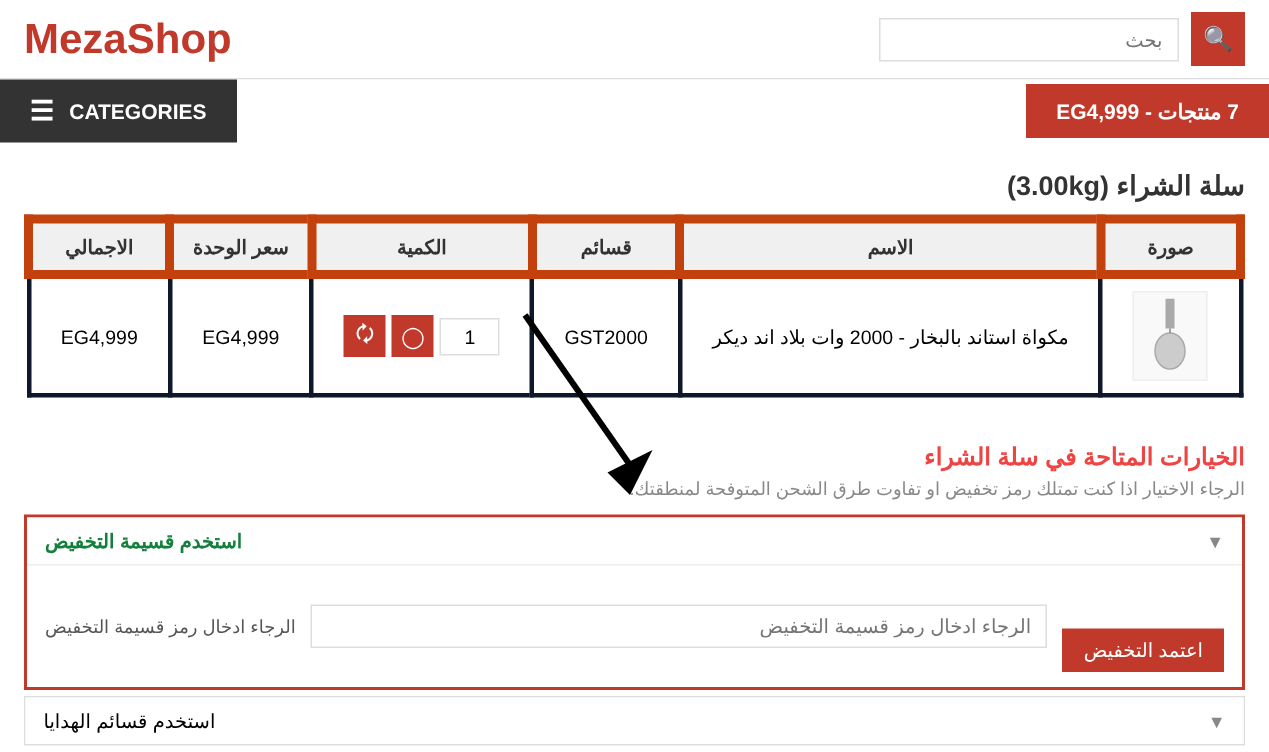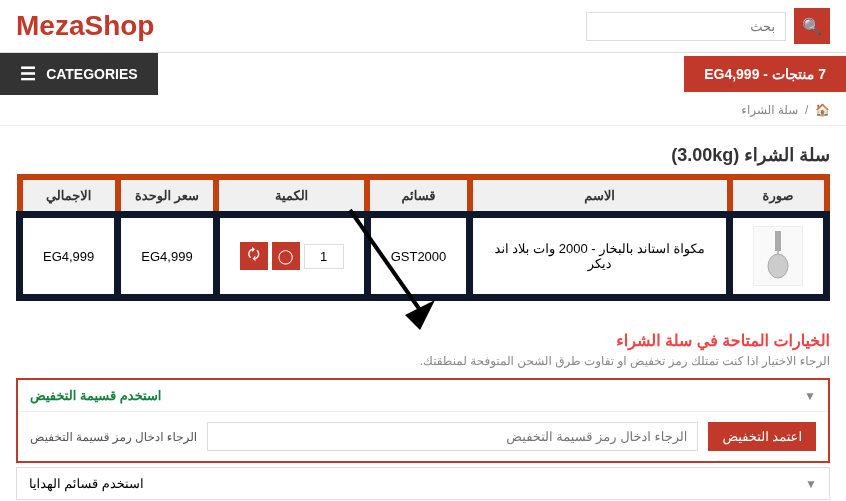--- a/index.html
+++ b/index.html
@@ -112,21 +112,21 @@
     }
     .cart-table th {
       background: #f0f0f0;
       border: 6px solid #c2410c;
       padding: 8px 10px;
       text-align: center;
       font-size: 13px;
       color: #333;
     }
     .cart-table td {
-      border: 7px solid #0f172a;
+      border: 3px solid #0f172a;
       padding: 8px 20px;
       text-align: center;
       vertical-align: middle;
     }
     .product-image-placeholder {
       width: 50px;
       height: 60px;
       background: #f9f9f9;
       border: 1px solid #eee;
       display: inline-flex;
@@ -224,20 +224,21 @@
     }
     .apply-btn {
       background: #c0392b;
       color: white;
       border: none;
       padding: 7px 14px;
       cursor: pointer;
       font-size: 13px;
       white-space: nowrap;
       direction: rtl;
+      margin-top: 32px;
     }
     .discount-label {
       color: #555;
       font-size: 12px;
       text-align: right;
     }
 
     
     .collapsible-box {
       border: 1px solid #ddd;
@@ -295,25 +296,20 @@
   </div>
 
   <div class="navbar">
     <div class="cart-badge">7 منتجات - EG4,999</div>
     <button class="categories-btn">
       <span>CATEGORIES</span>
       <span class="menu-icon">☰</span>
     </button>
   </div>
 
-  <div class="breadcrumb">
-    <a>🏠</a>
-    &nbsp;/&nbsp;
-    <span>سلة الشراء</span>
-  </div>
 
   <div class="main">
 
     <div class="page-title">سلة الشراء  (3.00kg)</div>
 
     <table class="cart-table">
       <thead>
         <tr>
           <th>صورة</th>
           <th>الاسم</th>

